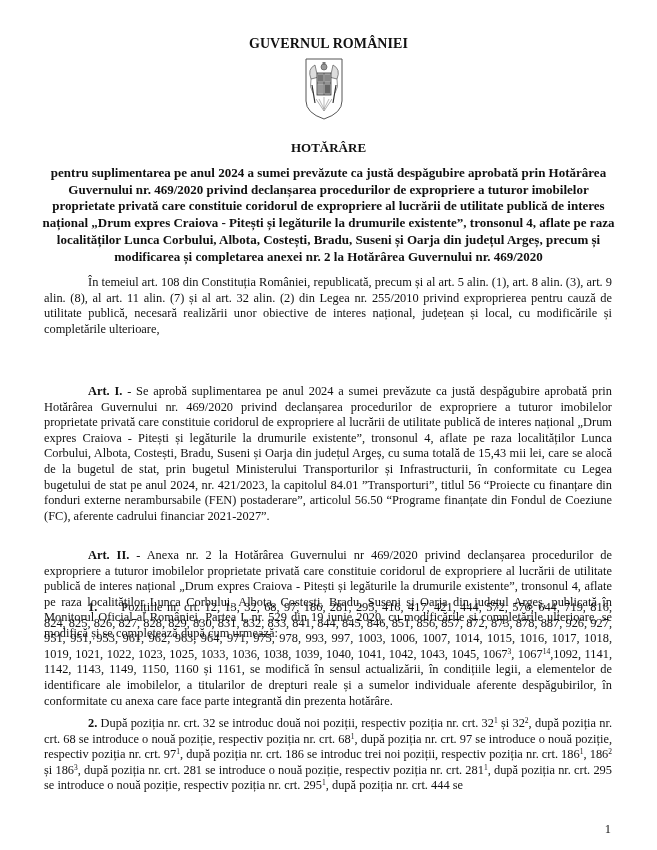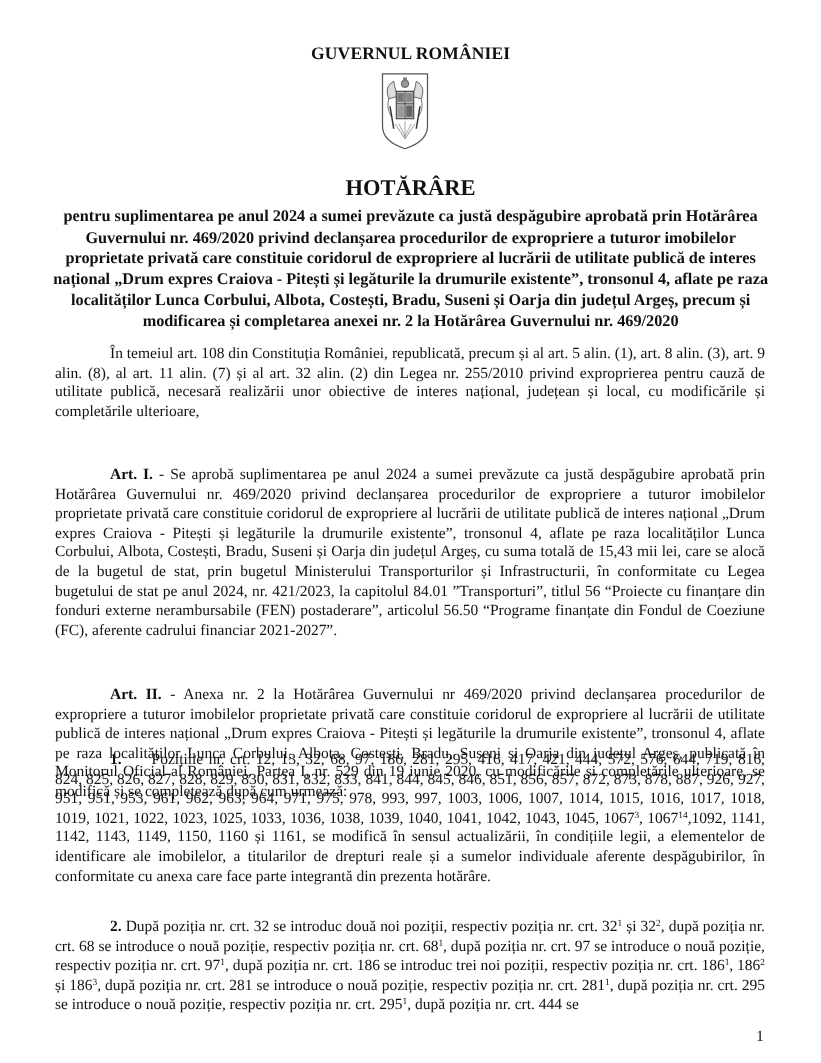--- a/index.html
+++ b/index.html
@@ -3,32 +3,32 @@
 <meta charset="utf-8">
 <style>
   html, body { margin: 0; padding: 0; background: #ffffff; }
   body { width: 657px; height: 850px; position: relative; overflow: hidden;
          font-family: "Liberation Serif", "DejaVu Serif", serif; color: #111; }
   .page { position: absolute; left: 0; top: 0; width: 657px; height: 850px; font-family: Liberation Serif, serif; }
   .gov { position: absolute; top: 36px; left: 0; width: 657px; text-align: center;
          font-weight: bold; font-size: 14px; letter-spacing: 0.1px; }
   .crest { position: absolute; left: 303px; top: 57px; width: 42px; height: 64px; }
   .doc-type { position: absolute; top: 140px; left: 0; width: 657px; text-align: center;
-              font-weight: bold; font-size: 18px; }
+              font-weight: bold; font-size: 13px; }
   .subject { position: absolute; top: 165px; left: 42px; width: 573px; text-align: center;
              font-weight: bold; font-size: 13px; line-height: 16.7px; }
   .body { position: absolute; left: 44px; width: 568px; font-size: 12.4px; line-height: 15.6px;
           text-align: justify; }
   .indent { text-indent: 44px; }
   .p-basis { top: 275px; }
   .p-adopt { top: 350px; }
-  .p-art1 { top: 372px; }
+  .p-art1 { top: 384px; }
   .p-art2 { top: 548px; }
   .p-pt1 { top: 600px; }
-  .p-pt2 { top: 734px; }
+  .p-pt2 { top: 716px; }
   b { font-weight: bold; }
   sup { font-size: 7.5px; line-height: 0; vertical-align: 4px; }
   .num-gap { display: inline-block; width: 24px; }
   .pagenum { position: absolute; right: 46px; top: 822px; font-size: 12.5px; }
 </style>
 </head>
 <body>
 
 <div class="page">
 

